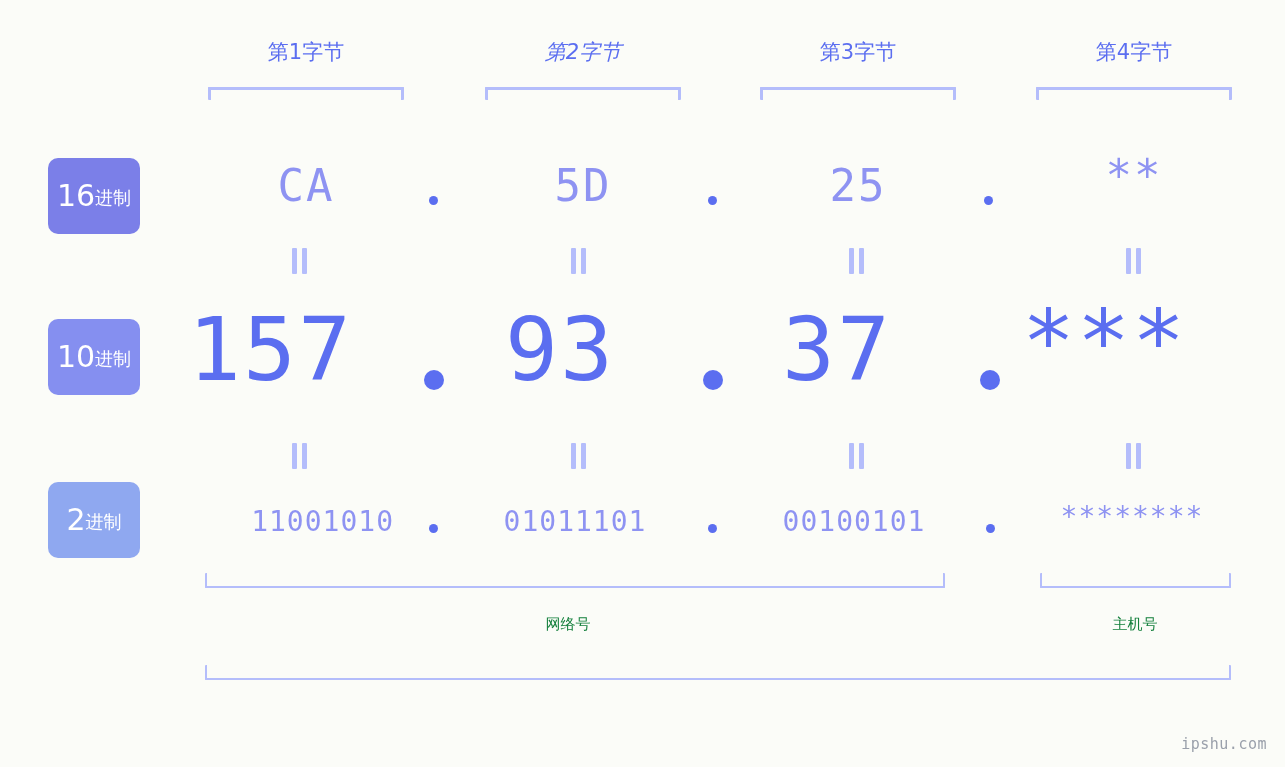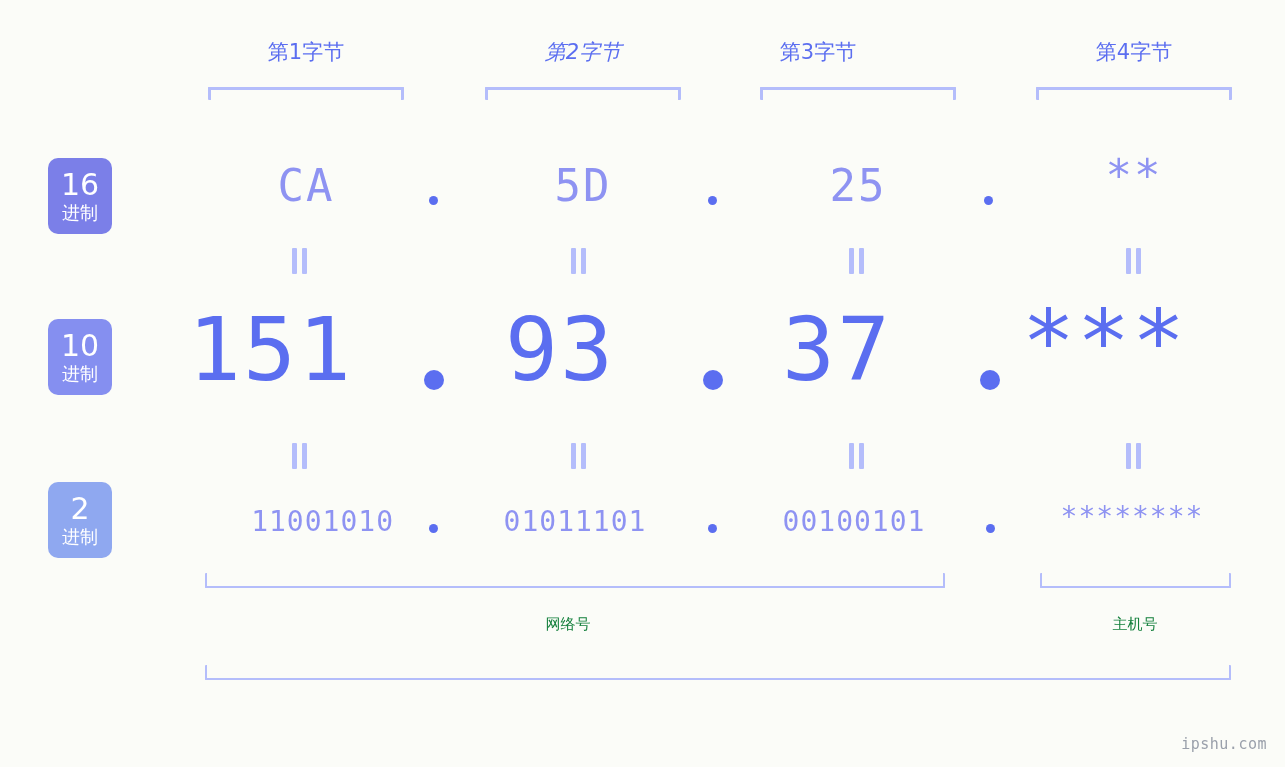--- a/index.html
+++ b/index.html
@@ -36,25 +36,25 @@
     border:2px solid #b4bdfb;
     border-top:none;
     height:15px;
     box-sizing:border-box;
     border-radius:1px;
   }
 
   
   .badge{
     position:absolute;
-    width:64px;height:76px;
+    width:92px;height:76px;
     border-radius:10px;
     color:#ffffff;
     display:flex;
-    flex-direction:column;
+    flex-direction:row;
     align-items:center;
     justify-content:center;
     font-family:"DejaVu Sans", sans-serif;
     line-height:1;
     text-align:center;
   }
   .badge .num{font-size:30px;letter-spacing:0px;}
   .badge .sub{font-size:18px;margin-top:4px;}
 
   
@@ -116,21 +116,21 @@
     letter-spacing:0.5px;
   }
 </style>
 </head>
 <body>
 
 <div class="stage">
 
   <div class="byte-label" style="left:208px;top:38px;width:196px;">第1字节</div>
   <div class="byte-label" style="left:485px;top:38px;width:196px;font-style:italic;">第2字节</div>
-  <div class="byte-label" style="left:720px;top:38px;width:196px;">第3字节</div>
+  <div class="byte-label" style="left:760px;top:38px;width:196px;">第3字节</div>
   <div class="byte-label" style="left:1036px;top:38px;width:196px;">第4字节</div>
 
   <div class="bracket-top" style="left:208px;top:87px;width:196px;"></div>
   <div class="bracket-top" style="left:485px;top:87px;width:196px;"></div>
   <div class="bracket-top" style="left:760px;top:87px;width:196px;"></div>
   <div class="bracket-top" style="left:1036px;top:87px;width:196px;"></div>
 
   <div class="badge" style="left: 48px; top: 158px; background: rgb(123, 127, 232);" id="badge0">
     <span class="num">16</span>
     <span class="sub">进制</span>
@@ -166,21 +166,21 @@
   <div class="eq" style="left:849px;top:248px;">
       <span class="a"></span>
       <span class="b"></span>
     </div>
   <div class="eq" style="left:1126px;top:248px;">
       <span class="a"></span>
       <span class="b"></span>
     </div>
 
   <div class="row-dec">
-    <div class="cell" style="left:188px;top:298px;width:216px;text-align:left;">151</div>
+    <div class="cell" style="left:188px;top:298px;width:216px;text-align:left;">157</div>
     <div class="cell" style="left:505px;top:298px;width:180px;text-align:left;">93</div>
     <div class="cell" style="left:782px;top:298px;width:180px;text-align:left;">37</div>
     <div class="cell" style="left:1022px;top:290px;width:230px;text-align:left;">***</div>
 
     <div class="dot big" style="left:424px;top:370px;"></div>
     <div class="dot big" style="left:703px;top:370px;"></div>
     <div class="dot big" style="left:980px;top:370px;"></div>
   </div>
 
   <div class="eq" style="left:292px;top:443px;">

